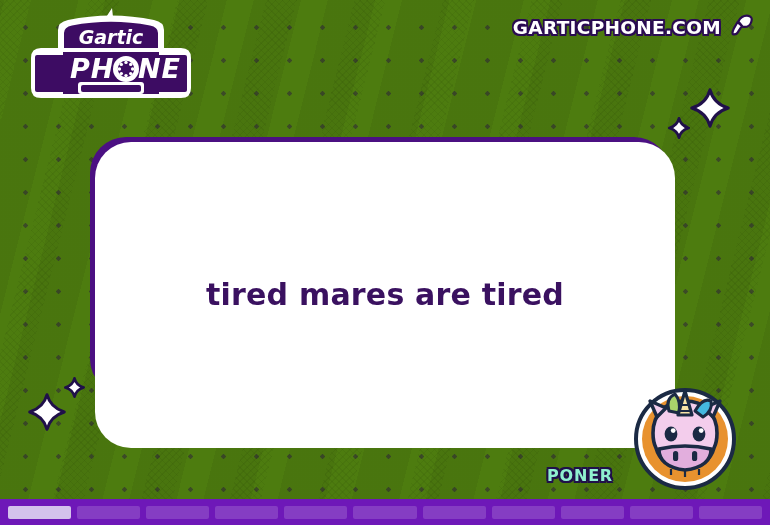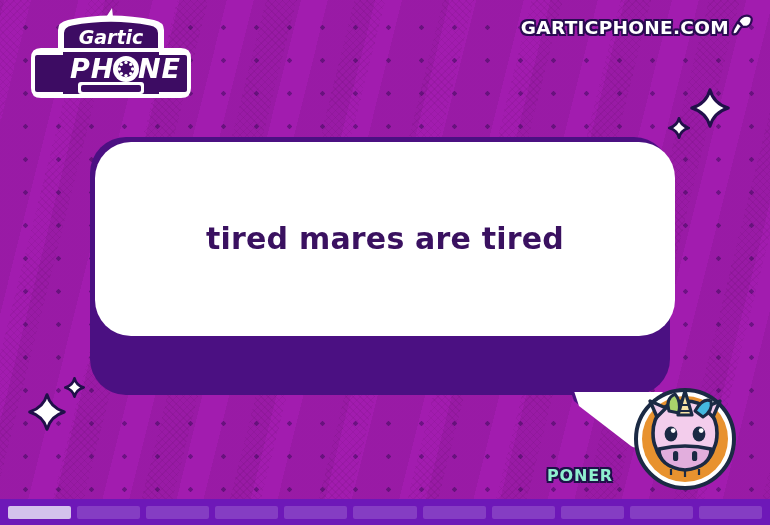--- a/index.html
+++ b/index.html
@@ -6,21 +6,21 @@
   html, body {
     width:770px; height:525px;
     overflow:hidden;
     font-family:"DejaVu Sans", sans-serif;
   }
 
   
   #stage{
     position:relative;
     width:770px; height:525px;
-    background:#a21caf;
+    background:#4d7c0f;
     overflow:hidden;
   }
 
   
   .rays{
     position:absolute; inset:-40px -60px -40px -60px;
     background:repeating-linear-gradient(
        104deg,
        rgba(255,255,255,0.000) 0px,
        rgba(255,255,255,0.000) 26px,
@@ -49,21 +49,21 @@
 
   
   .logo{
     position:absolute; left:26px; top:8px;
     width:170px; height:95px;
   }
 
   
   .site-url{
     position:absolute; right:16px; top:14px;
-    display:flex; align-items:center; gap:1px;
+    display:flex; align-items:center; gap:9px;
   }
   .site-url .txt{
     font-family:"DejaVu Sans", sans-serif;
     font-weight:bold;
     font-size:18.5px;
     letter-spacing:0.3px;
     color:#ffffff;
     text-shadow:
       -1.6px -1.6px 0 #2a0b52, 1.6px -1.6px 0 #2a0b52,
       -1.6px  1.6px 0 #2a0b52, 1.6px  1.6px 0 #2a0b52,
@@ -81,21 +81,21 @@
     width:580px; height:258px;
   }
   .bubble-shadow{
     position:absolute; left:-5px; top:-5px;
     width:580px; height:258px;
     background:#4b1082;
     border-radius:36px;
   }
   .bubble{
     position:absolute; left:0; top:0;
-    width:580px; height:194px;
+    width:580px; height:306px;
     background:#ffffff;
     border-radius:36px;
     display:flex; align-items:center; justify-content:center;
   }
   .bubble-text{
     font-family:"DejaVu Sans", sans-serif;
     font-weight:bold;
     font-size:30px;
     letter-spacing:0.2px;
     color:#3a1160;

